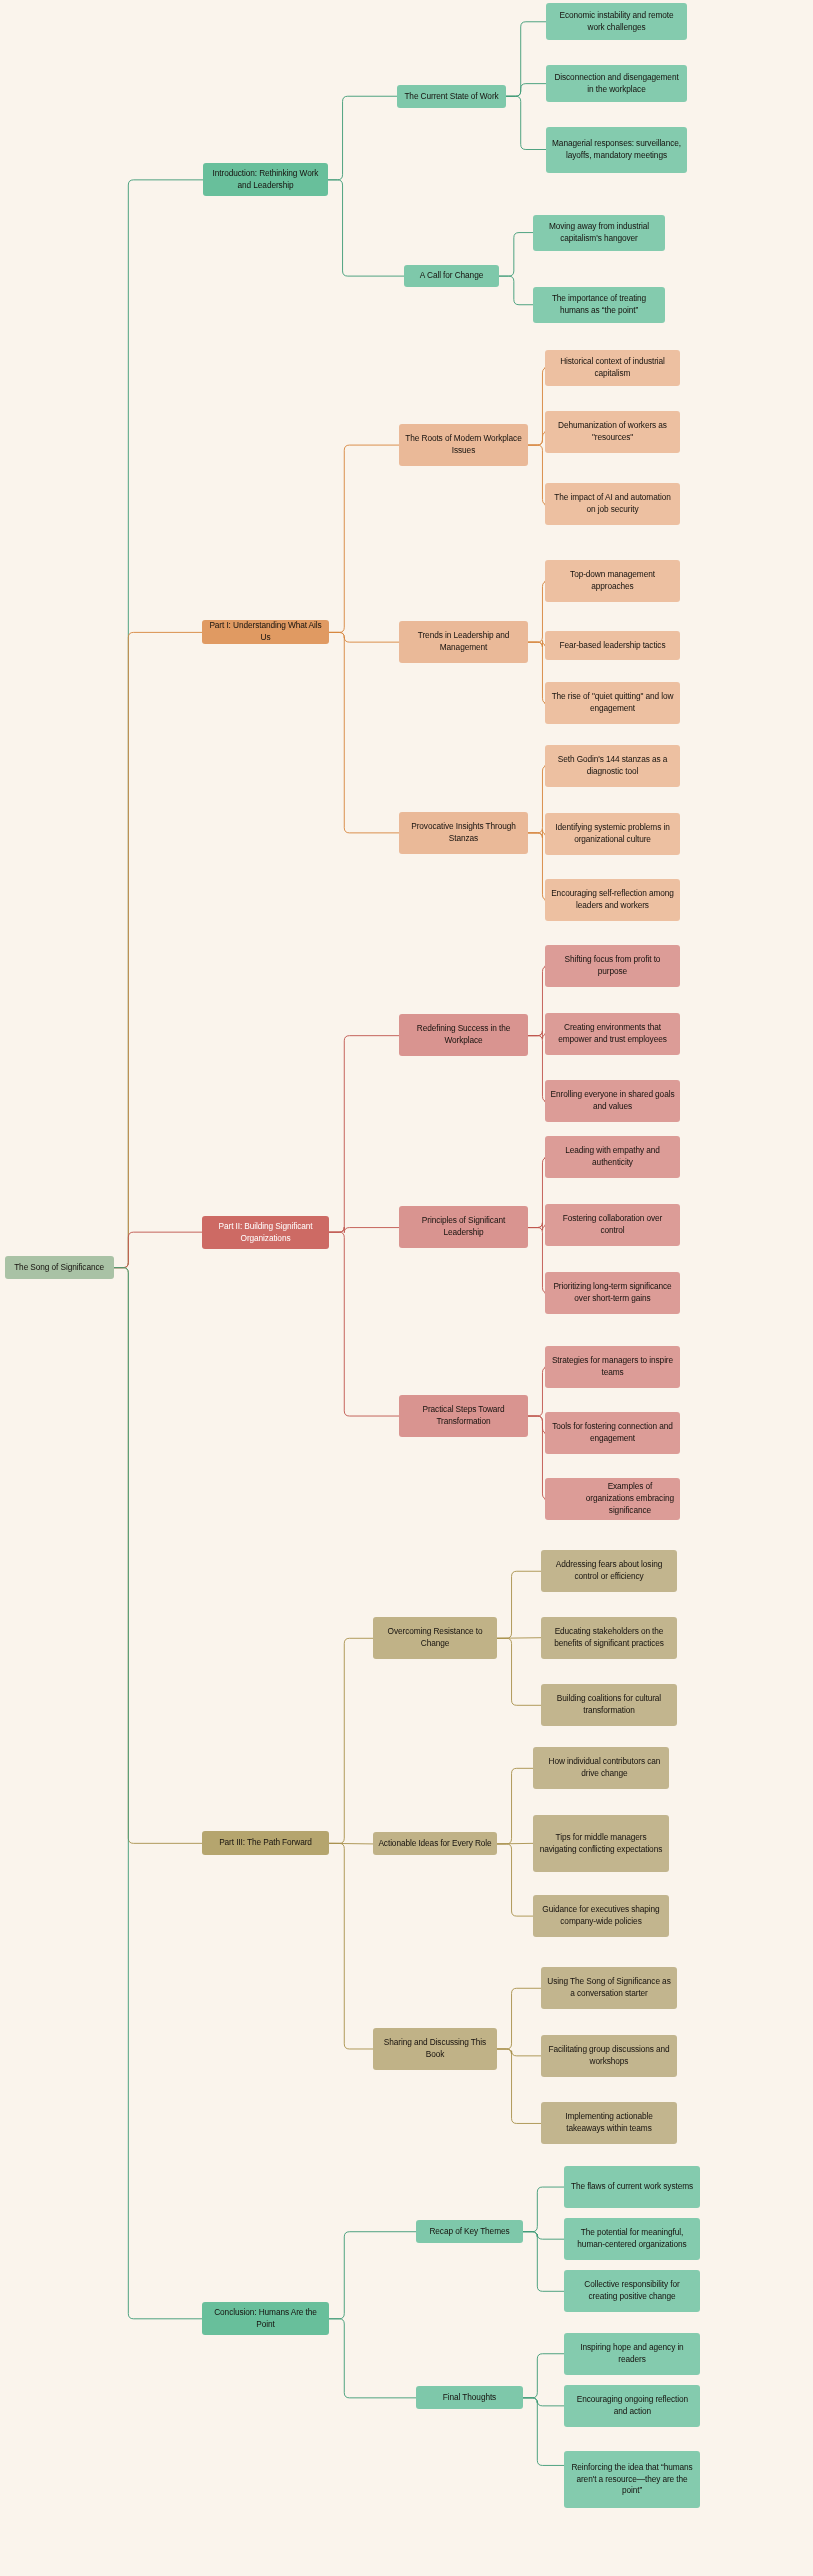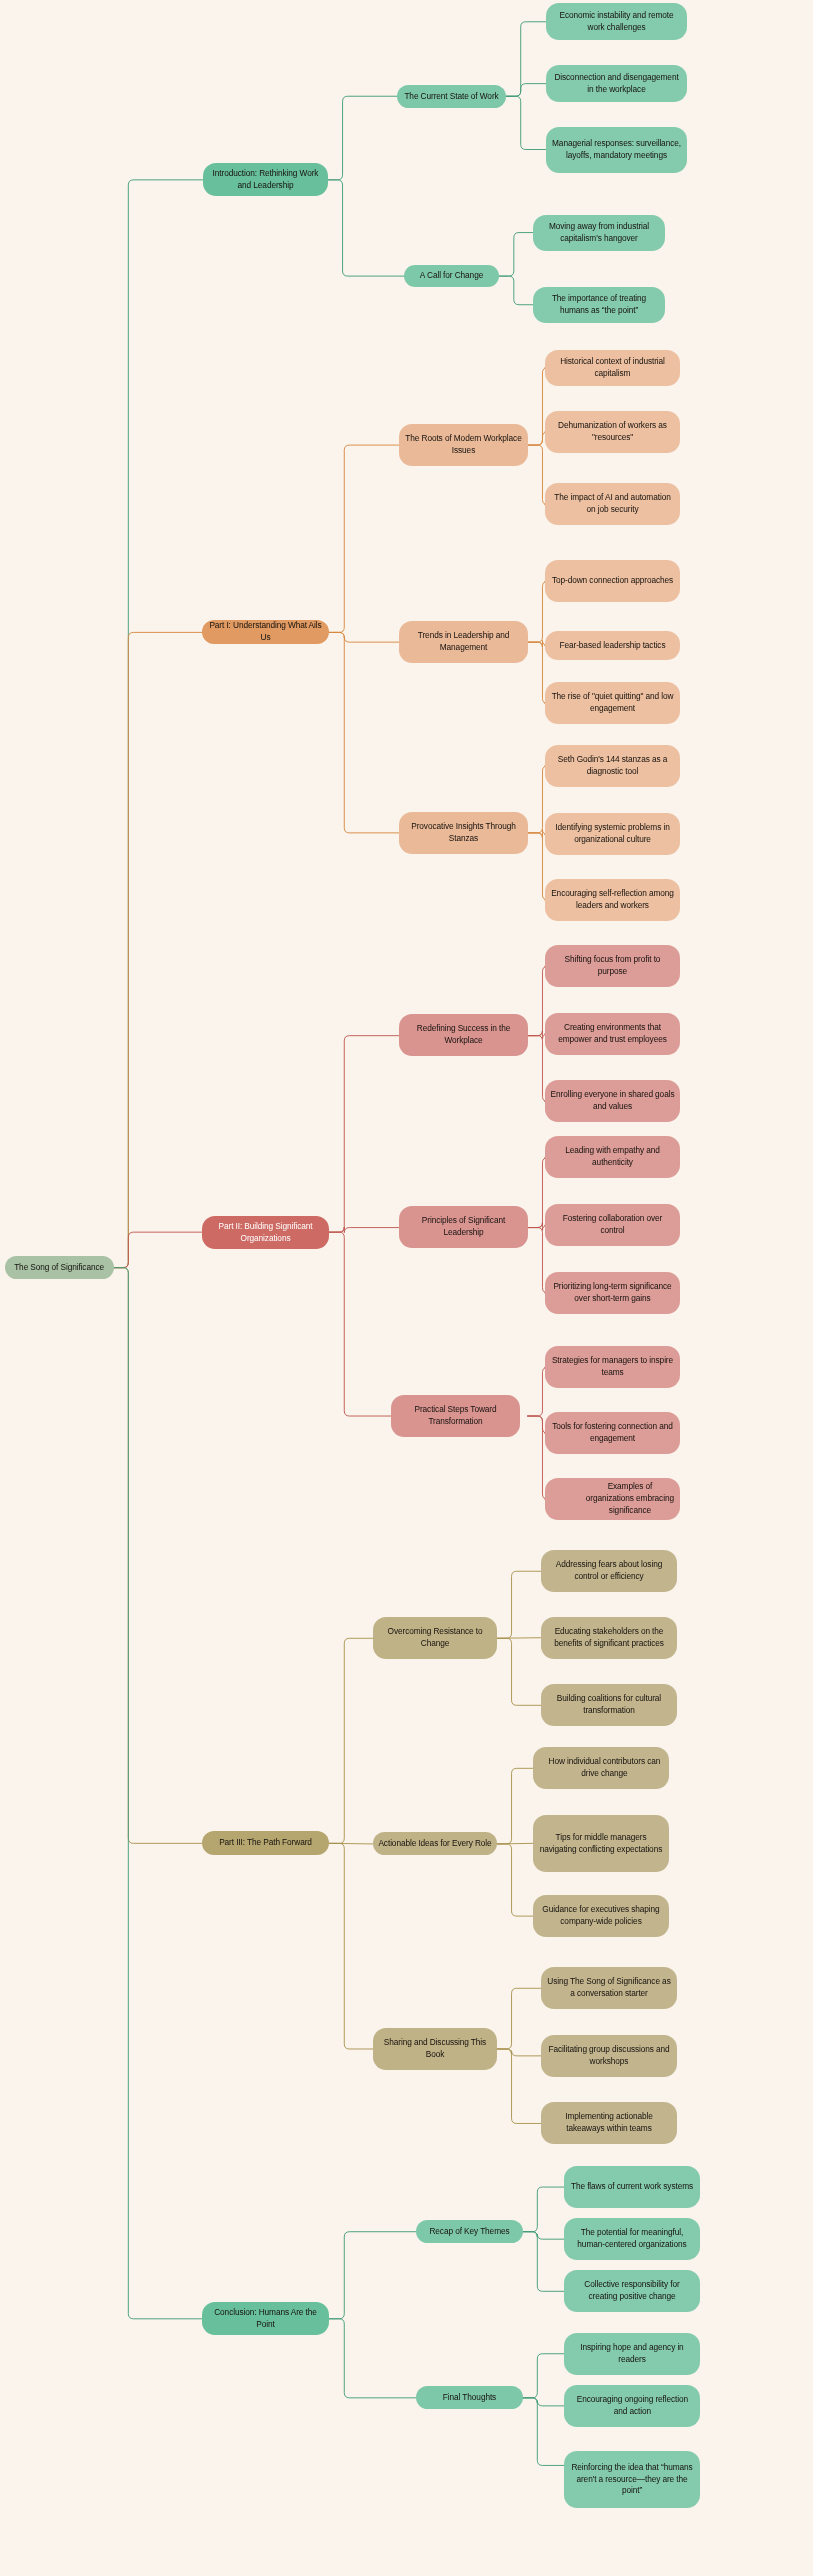--- a/index.html
+++ b/index.html
@@ -24,21 +24,21 @@
     height: 2576px;
     pointer-events: none;
   }
   .node {
     position: absolute;
     box-sizing: border-box;
     display: flex;
     align-items: center;
     justify-content: center;
     text-align: center;
-    border-radius: 13px;
+    border-radius: 3px;
     color: #16120e;
     line-height: 1.42;
     padding: 2.3px 5.2px;
     letter-spacing: -0.1px;
     word-break: normal;
   }
   .node span { display: block; width: 100%; }
   .root {
     background: #a9c2a5;
     font-size: 8.3px;
@@ -166,21 +166,21 @@
       <div class="node lvl3 c-orange-3" style="left: 545px; top: 411px; width: 135px; height: 42px;">
         <span>Dehumanization of workers as "resources"</span>
       </div>
       <div class="node lvl3 c-orange-3" style="left: 545px; top: 483px; width: 135px; height: 42px;">
         <span>The impact of AI and automation on job security</span>
       </div>
       <div class="node lvl2 c-orange-2" style="left: 399px; top: 621px; width: 129px; height: 42px;">
         <span>Trends in Leadership and Management</span>
       </div>
       <div class="node lvl3 c-orange-3" style="left: 545px; top: 560px; width: 135px; height: 42px;">
-        <span>Top-down connection approaches</span>
+        <span>Top-down management approaches</span>
       </div>
       <div class="node lvl3 c-orange-3" style="left: 545px; top: 631px; width: 135px; height: 29px;">
         <span>Fear-based leadership tactics</span>
       </div>
       <div class="node lvl3 c-orange-3" style="left: 545px; top: 682px; width: 135px; height: 42px;">
         <span>The rise of "quiet quitting" and low engagement</span>
       </div>
       <div class="node lvl2 c-orange-2" style="left: 399px; top: 812px; width: 129px; height: 42px;">
         <span>Provocative Insights Through Stanzas</span>
       </div>
@@ -213,21 +213,21 @@
       </div>
       <div class="node lvl3 c-red-3" style="left: 545px; top: 1136px; width: 135px; height: 42px;">
         <span>Leading with empathy and authenticity</span>
       </div>
       <div class="node lvl3 c-red-3" style="left: 545px; top: 1204px; width: 135px; height: 42px;">
         <span>Fostering collaboration over control</span>
       </div>
       <div class="node lvl3 c-red-3" style="left: 545px; top: 1272px; width: 135px; height: 42px;">
         <span>Prioritizing long-term significance over short-term gains</span>
       </div>
-      <div class="node lvl2 c-red-2" style="left: 391px; top: 1395px; width: 129px; height: 42px; text-align: center;">
+      <div class="node lvl2 c-red-2" style="left: 399px; top: 1395px; width: 129px; height: 42px; text-align: center;">
         <span>Practical Steps Toward Transformation</span>
       </div>
       <div class="node lvl3 c-red-3" style="left: 545px; top: 1346px; width: 135px; height: 42px;">
         <span>Strategies for managers to inspire teams</span>
       </div>
       <div class="node lvl3 c-red-3" style="left: 545px; top: 1412px; width: 135px; height: 42px;">
         <span>Tools for fostering connection and engagement</span>
       </div>
       <div class="node lvl3 c-red-3" style="left: 545px; top: 1478px; width: 135px; height: 42px; padding-left: 40px;">
         <span>Examples of organizations embracing significance</span>

